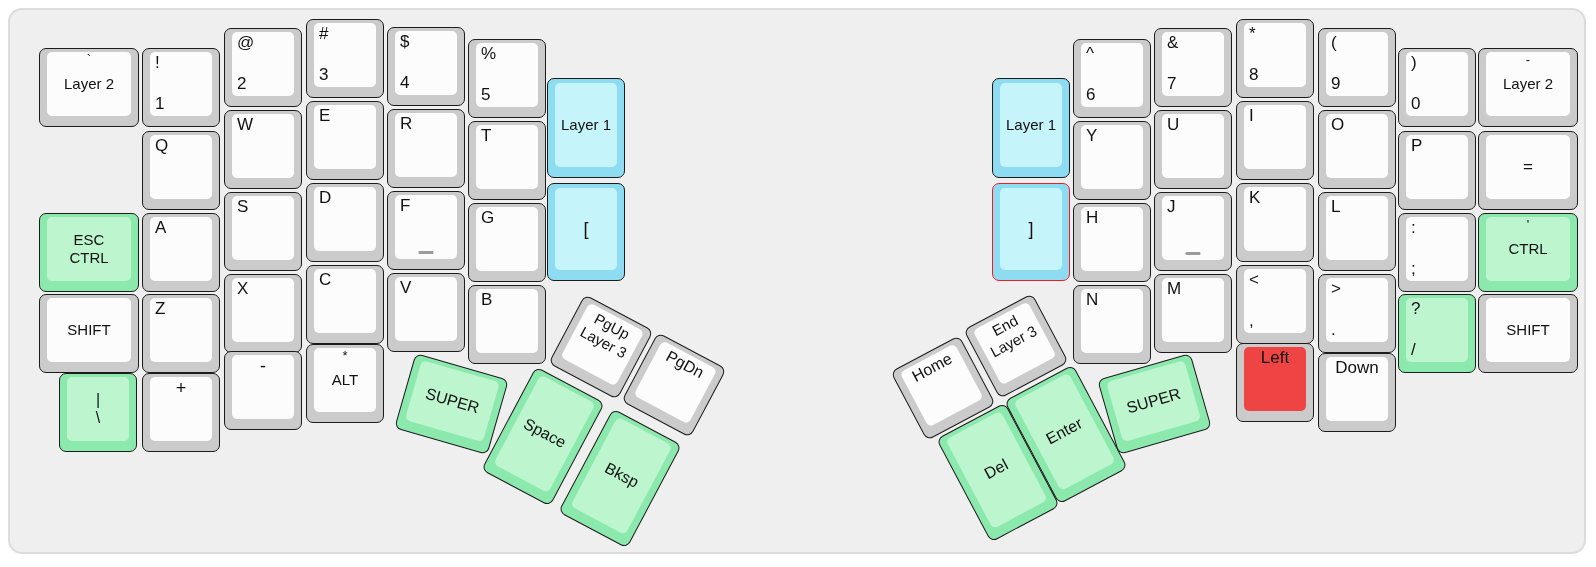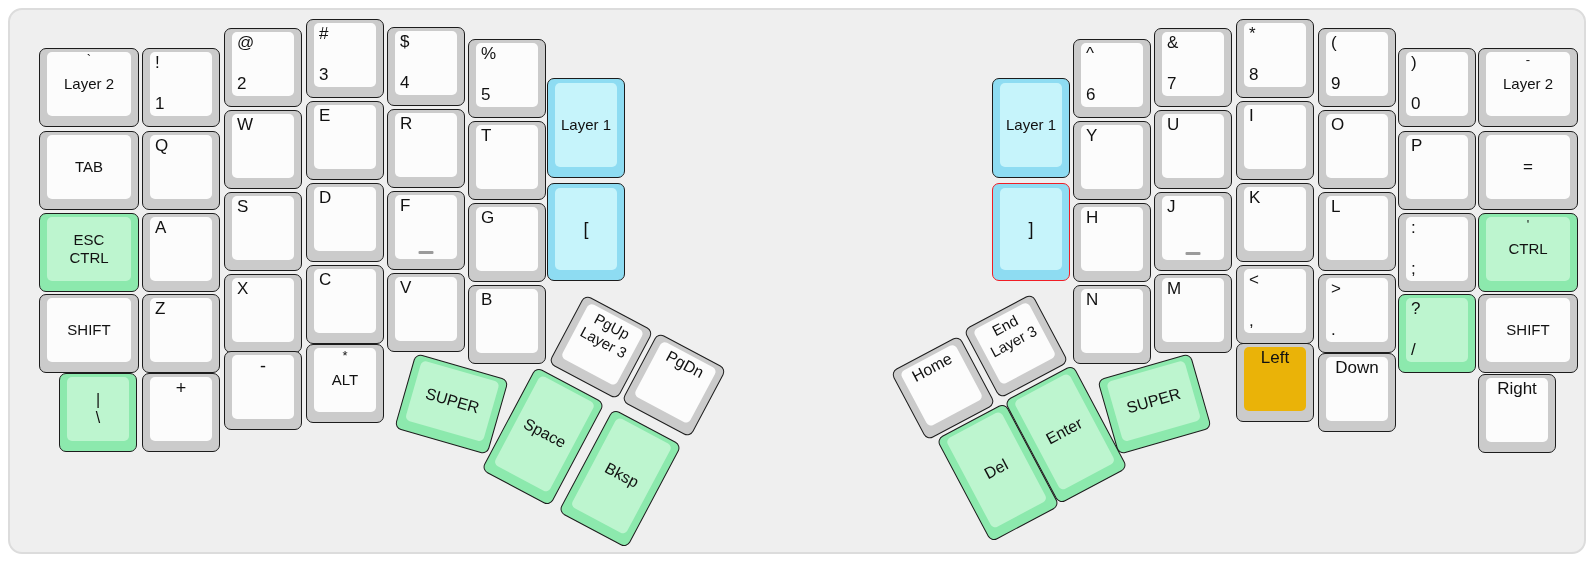--- a/index.html
+++ b/index.html
@@ -26,27 +26,20 @@
   <div class="board" style="background: rgb(239, 239, 239); border-color: rgb(220, 220, 220);"></div>
   <div class="keys-layer">
       <div class="key" style="left: 39px; top: 47.5px; width: 100px; height: 79px; background: rgb(203, 203, 203);">
         <div class="key-top" style="background: rgb(252, 252, 252);">
           <span class="tc">`</span>
           <div class="cc">
             <div>Layer 2</div>
           </div>
         </div>
       </div>
-      <div class="key" style="left: 39px; top: 130.5px; width: 100px; height: 79px; background: rgb(203, 203, 203);">
-        <div class="key-top" style="background: rgb(252, 252, 252);">
-          <div class="cc">
-            <div>TAB</div>
-          </div>
-        </div>
-      </div>
       <div class="key" style="left: 39px; top: 212.5px; width: 100px; height: 79px; background: rgb(140, 233, 173);">
         <div class="key-top" style="background: rgb(189, 245, 207);">
           <div class="cc">
             <div>ESC</div>
             <div>CTRL</div>
           </div>
         </div>
       </div>
       <div class="key" style="left: 39px; top: 293.5px; width: 100px; height: 79px; background: rgb(203, 203, 203);">
         <div class="key-top" style="background: rgb(252, 252, 252);">
@@ -314,21 +307,21 @@
           <span class="tl">K</span>
         </div>
       </div>
       <div class="key" style="left: 1236px; top: 264.5px; width: 78px; height: 79px; background: rgb(203, 203, 203);">
         <div class="key-top" style="background: rgb(252, 252, 252);">
           <span class="tl">&lt;</span>
           <span class="bl">,</span>
         </div>
       </div>
       <div class="key" style="left: 1236px; top: 342.5px; width: 78px; height: 79px; background: rgb(203, 203, 203);">
-        <div class="key-top" style="background: #eab308;">
+        <div class="key-top" style="background: #ef4444;">
           <div class="cc top" style="font-size: 17px;">
             <div>Left</div>
           </div>
         </div>
       </div>
       <div class="key" style="left: 1318px; top: 27.5px; width: 78px; height: 79px; background: rgb(203, 203, 203);">
         <div class="key-top" style="background: rgb(252, 252, 252);">
           <span class="tl">(</span>
           <span class="bl">9</span>
         </div>
@@ -399,27 +392,20 @@
           <span class="tc">'</span>
           <div class="cc">
             <div>CTRL</div>
           </div>
         </div>
       </div>
       <div class="key" style="left: 1478px; top: 293.5px; width: 100px; height: 79px; background: rgb(203, 203, 203);">
         <div class="key-top" style="background: rgb(252, 252, 252);">
           <div class="cc">
             <div>SHIFT</div>
-          </div>
-        </div>
-      </div>
-      <div class="key" style="left: 1478px; top: 373.5px; width: 78px; height: 79px; background: rgb(203, 203, 203);">
-        <div class="key-top" style="background: rgb(252, 252, 252);">
-          <div class="cc top" style="font-size: 17px;">
-            <div>Right</div>
           </div>
         </div>
       </div>
       <div class="key" style="left: 904px; top: 349px; width: 78px; height: 78px; background: rgb(203, 203, 203); transform: rotate(-28deg);">
         <div class="key-top" style="background: rgb(252, 252, 252);">
           <div class="cc top" style="font-size: 16px;">
             <div>Home</div>
           </div>
         </div>
       </div>

